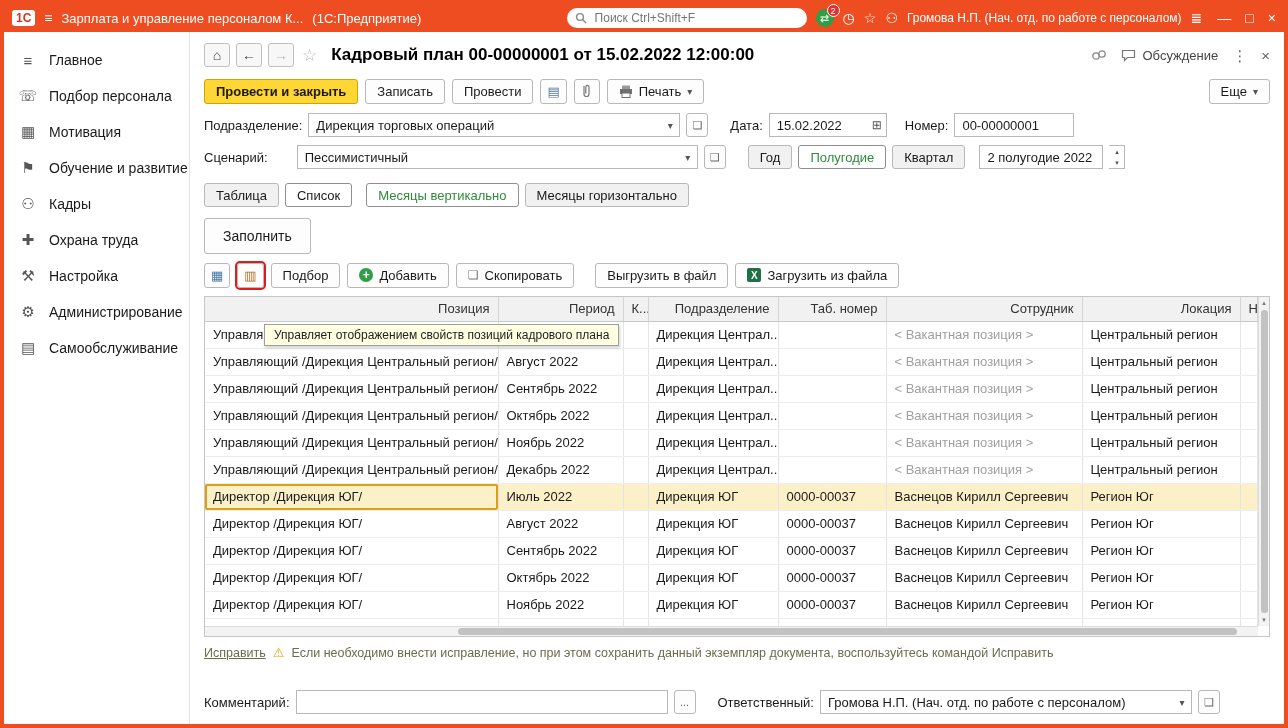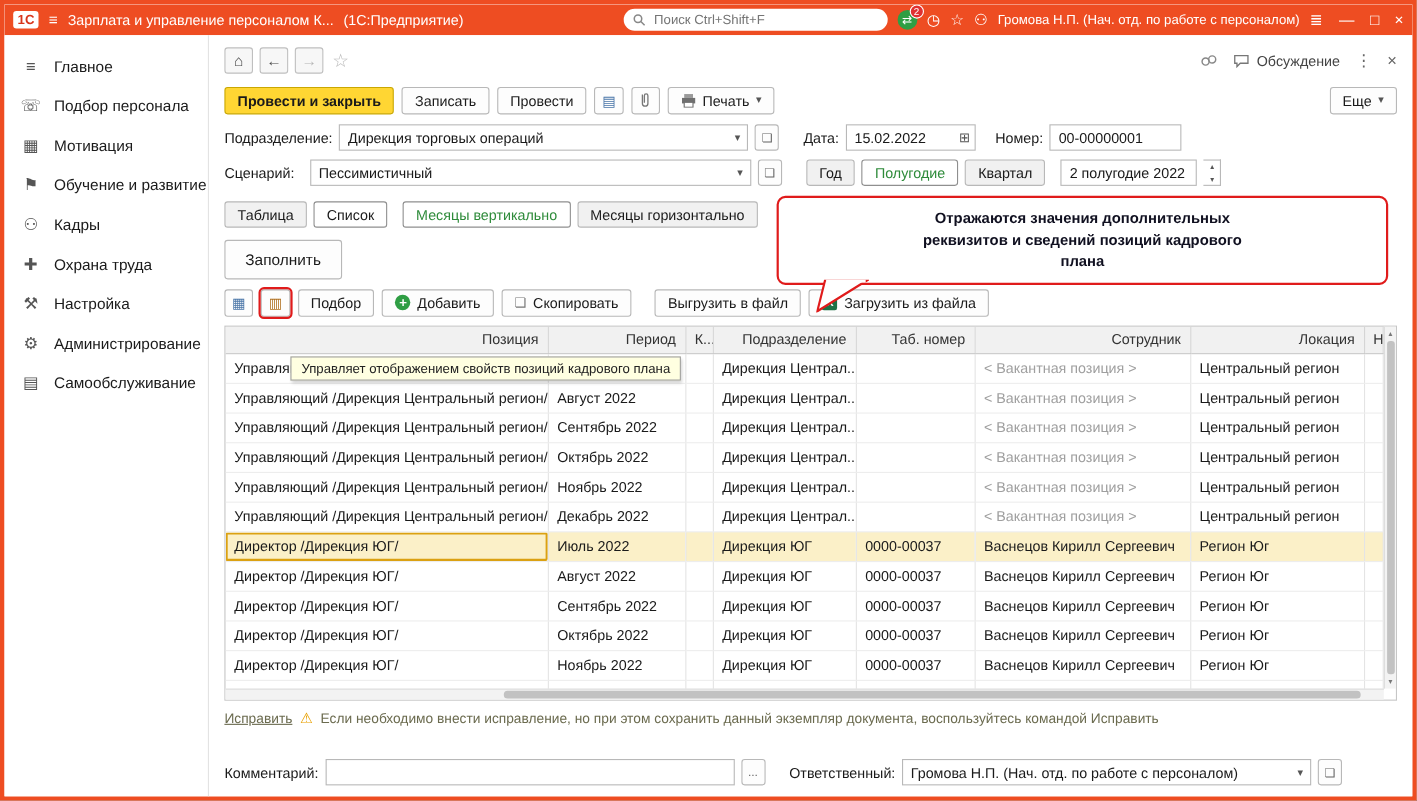--- a/index.html
+++ b/index.html
@@ -165,20 +165,21 @@
         </div>
     </aside>
 
     <main class="content">
 
       <div class="doc-header">
         <span class="sq-btn">⌂</span>
         <span class="sq-btn">←</span>
         <span class="sq-btn disabled">→</span>
         <span class="fav-star">☆</span>
+        <span class="doc-title">Кадровый план 00-00000001 от 15.02.2022 12:00:00</span>
         <span class="doc-header-right">
           <svg width="16" height="12" viewBox="0 0 16 12">
               <circle cx="5" cy="7" r="3.2" fill="none" stroke="#888" stroke-width="1.3"></circle>
               <circle cx="11" cy="5" r="3.2" fill="none" stroke="#888" stroke-width="1.3"></circle>
             </svg>
           <span class="disc">
             <svg width="15" height="13" viewBox="0 0 15 13">
                 <path d="M1.5 1.5 h12 v7 h-7 l-3 3 v-3 h-2 z" fill="none" stroke="#777" stroke-width="1.2"></path>
               </svg>
             <span>Обсуждение</span>
@@ -228,21 +229,21 @@
           <span class="cmb-btn" style="font-size:12px">⊞</span>
         </span>
         <span class="lbl" style="margin-left:12px">Номер:</span>
         <span class="combo" style="width:120px">
           <input value="00-00000001" style="">
         </span>
       </div>
 
       <div class="form-row">
         <span class="lbl">Сценарий:</span>
-        <span class="combo" style="width:401px;margin-left:8px">
+        <span class="combo" style="width:401px;margin-left:23px">
           <input value="Пессимистичный" style="">
           <span class="cmb-btn">▾</span>
         </span>
         <span class="mini-btn">❏</span>
         <span class="seg" style="margin-left:16px">Год</span>
         <span class="seg on green">Полугодие</span>
         <span class="seg">Квартал</span>
         <span class="combo" style="width:124px;margin-left:8px">
           <input value="2 полугодие 2022" style="">
         </span>
@@ -281,27 +282,20 @@
           </button>
         <button class="btn" style="margin-left:14px">Выгрузить в файл</button>
         <button class="btn">
             <span class="excel-ic">X</span>
             <span>Загрузить из файла</span>
           </button>
       </div>
 
       <div class="tooltip">Управляет отображением свойств позиций кадрового плана</div>
 
-      <div class="callout">
-        <div class="inner">Отражаются значения дополнительных реквизитов и сведений позиций кадрового плана</div>
-        <svg class="tail" width="48" height="30" viewBox="0 0 48 30">
-          <polygon points="8,1 46,1 1,29" fill="#ffffff" stroke="#e01b1b" stroke-width="2"></polygon>
-          <rect x="9" y="0" width="36" height="3" fill="#ffffff"></rect>
-        </svg>
-      </div>
 
       <div class="grid">
         <div class="t-scroll">
           <table class="data">
             <colgroup>
               <col style="width:293px">
                 <col style="width:125px">
                 <col style="width:25px">
                 <col style="width:130px">
                 <col style="width:108px">

